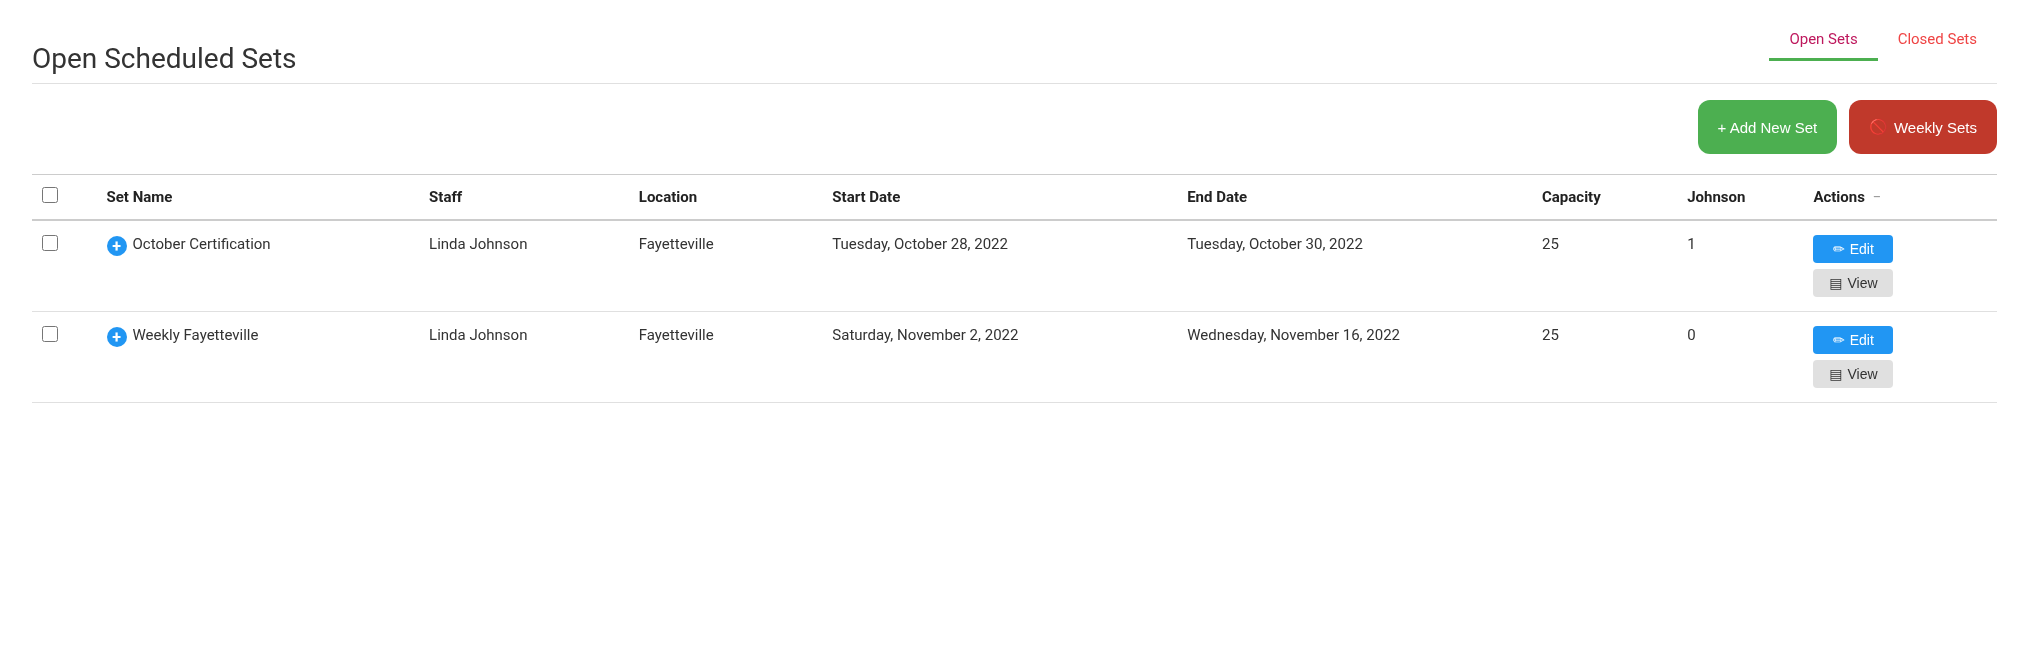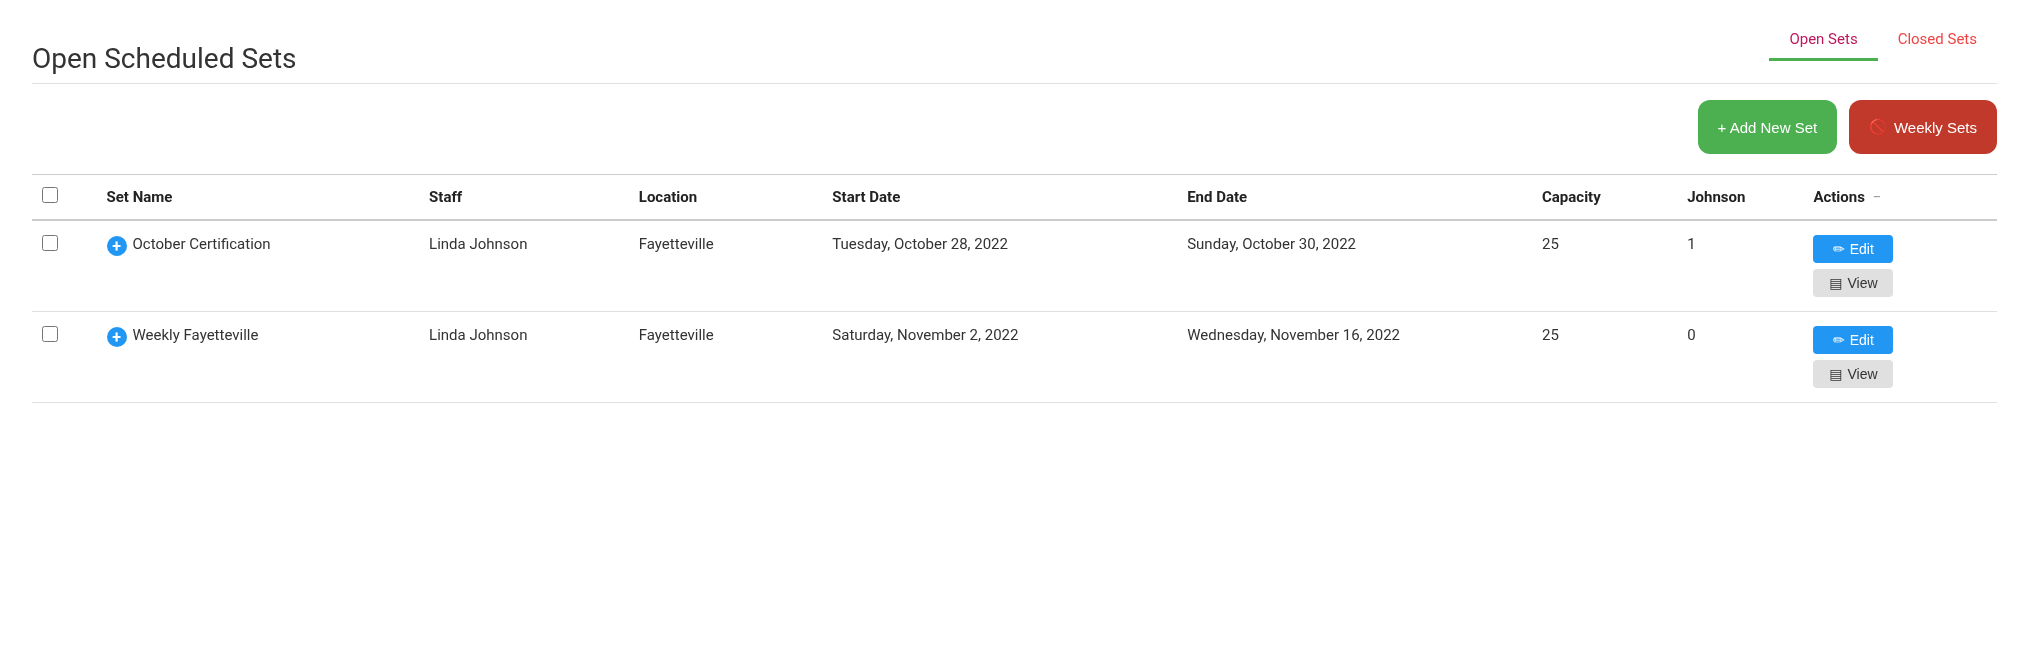--- a/index.html
+++ b/index.html
@@ -236,21 +236,21 @@
     </td>
     <td class="set-name-col">
       <div class="set-name-cell">
         <span class="plus-icon">+</span>
         <span>October Certification</span>
       </div>
     </td>
     <td class="staff-col">Linda Johnson</td>
     <td class="location-col">Fayetteville</td>
     <td class="start-date-col">Tuesday, October 28, 2022</td>
-    <td class="end-date-col">Sunday, October 30, 2022</td>
+    <td class="end-date-col">Tuesday, October 30, 2022</td>
     <td class="capacity-col">25</td>
     <td class="filled-col">1</td>
     <td class="actions-col">
       <div class="action-buttons">
         <button class="btn-edit">
           <span>✏</span>
           <span>Edit</span>
         </button>
         <button class="btn-view">
           <span>▤</span>

